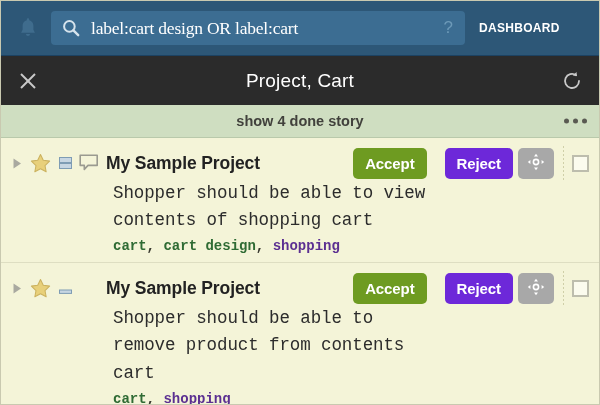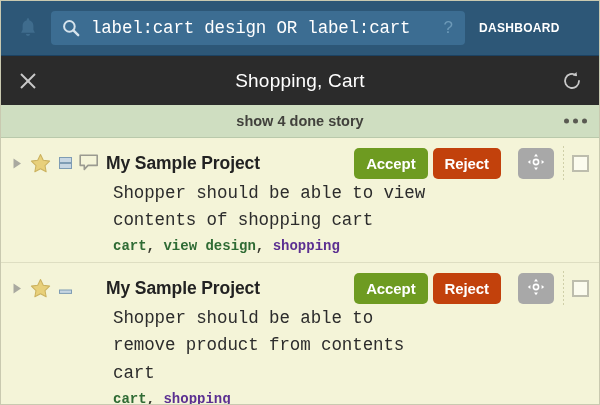--- a/index.html
+++ b/index.html
@@ -63,21 +63,21 @@
     align-items: center;
     justify-content: center;
   }
   .search-input {
     flex: 1 1 auto;
     border: 0;
     background: transparent;
     outline: none;
     color: #ffffff;
     font-size: 17.5px;
-    font-family: Liberation Mono, monospace;
+    font-family: Liberation Serif, serif;
     letter-spacing: -0.2px;
     padding: 0;
   }
   .search-input::placeholder { color: #b9cddb; }
   .help-q {
     flex: 0 0 auto;
     color: #6d9ab8;
     font-size: 17px;
     padding-left: 8px;
     padding-right: 2px;
@@ -241,22 +241,22 @@
     border: 0;
     border-radius: 5px;
     color: #ffffff;
     font-size: 15px;
     font-weight: bold;
     font-family: "Liberation Sans", sans-serif;
     padding: 0 12px;
     cursor: pointer;
     letter-spacing: -0.1px;
   }
-  .btn-accept { background: #6e9b21; margin-right: 5px; }
-  .btn-reject { background: #c2410c; margin-right: 17px; }
+  .btn-accept { background: #6e9b21; margin-right: 18px; }
+  .btn-reject { background: #6d28d9; margin-right: 5px; }
   .btn-move {
     background: #a8a8a8;
     width: 36px;
     padding: 0;
     display: flex;
     align-items: center;
     justify-content: center;
   }
   .divider-dots {
     width: 1px;
@@ -323,21 +323,21 @@
     <div class="dashboard">DASHBOARD</div>
   </div>
 
   <div class="titlebar">
     <span class="close-x">
       <svg width="22" height="22" viewBox="0 0 22 22" aria-hidden="true">
         <line x1="4" y1="4" x2="18" y2="18" stroke="#c9c9c9" stroke-width="2"></line>
         <line x1="18" y1="4" x2="4" y2="18" stroke="#c9c9c9" stroke-width="2"></line>
       </svg>
     </span>
-    <div class="panel-title">Shopping, Cart</div>
+    <div class="panel-title">Project, Cart</div>
     <span class="refresh">
       <svg width="22" height="22" viewBox="0 0 22 22" aria-hidden="true">
         <path d="M18 11a7 7 0 1 1-2.9-5.7" fill="none" stroke="#c9c9c9" stroke-width="1.8" stroke-linecap="round"></path>
         <path d="M15.6 1.9l.2 4.1-4.1-.6z" fill="#c9c9c9"></path>
       </svg>
     </span>
   </div>
 
   <div class="doneband">
     <span class="doneband-text">show 4 done story</span>
@@ -385,21 +385,21 @@
           </span>
         </button>
         <span class="divider-dots"></span>
         <span class="row-checkbox"></span>
       </div>
     </div>
 
     <div class="story-body">
       <div class="story-text">Shopper should be able to view contents of shopping cart</div>
       <div class="labels">
-        <span class="lbl" style="color:#2f6b34">cart</span><span class="sep">, </span><span class="lbl" style="color:#2f6b34">view design</span><span class="sep">, </span><span class="lbl" style="color:#5b2f91">shopping</span>
+        <span class="lbl" style="color:#2f6b34">cart</span><span class="sep">, </span><span class="lbl" style="color:#2f6b34">cart design</span><span class="sep">, </span><span class="lbl" style="color:#5b2f91">shopping</span>
       </div>
     </div>
   </div>
 
   <div class="story">
     <div class="story-head">
       <span class="expander">
         <svg width="11" height="13" viewBox="0 0 11 13" aria-hidden="true">
           <path d="M1.5 1.5 L9 6.5 L1.5 11.5 Z" fill="#a9a9a0"></path>
         </svg>

